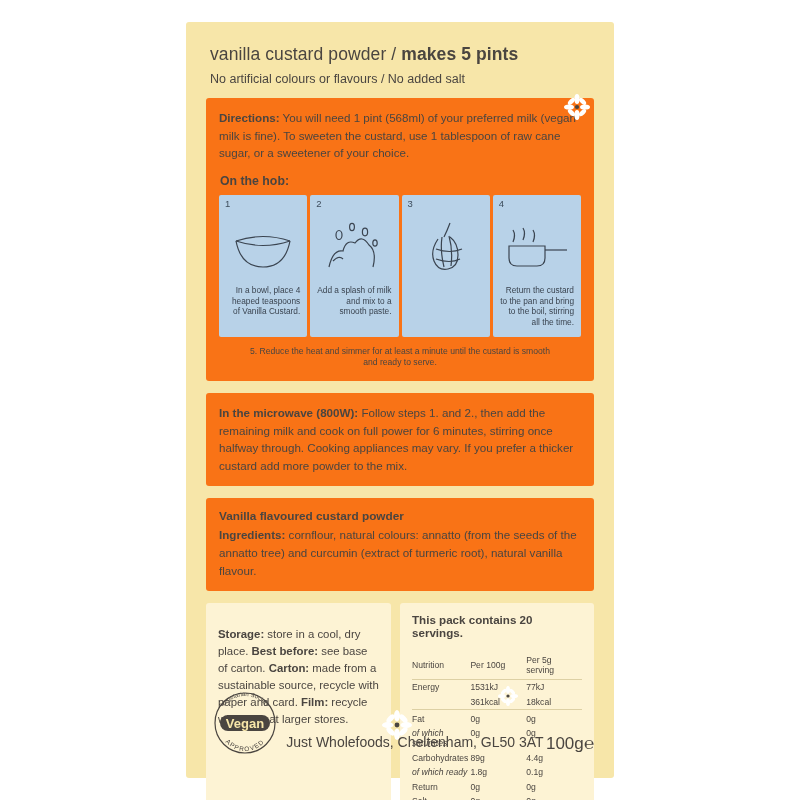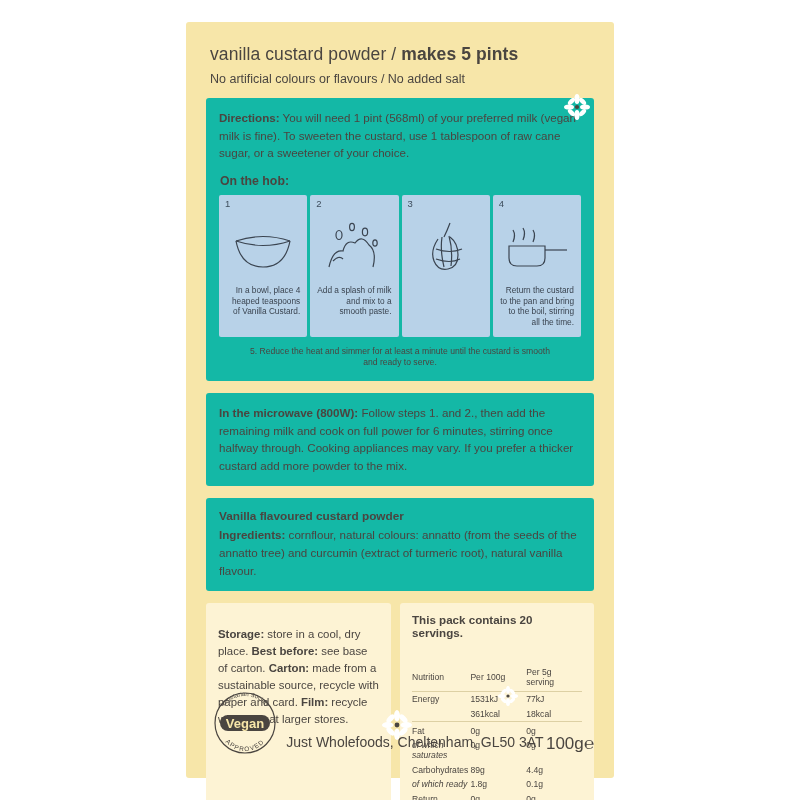--- a/index.html
+++ b/index.html
@@ -39,21 +39,21 @@
   }
   .headline .bold { font-weight: bold; }
   .subhead {
     font-size: 12.5px;
     color: #4a4540;
     margin: 7px 0 0 4px;
   }
 
   
   .panel {
-    background: #14b8a6;
+    background: #f97316;
     border-radius: 3px;
     padding: 11px 13px 12px 13px;
     color: #4a4540;
     margin-top: 12px;
   }
   .panel p { margin: 0; }
   .body-text {
     font-size: 11.6px;
     line-height: 1.52;
   }
@@ -131,21 +131,21 @@
   .nutrition {
     background: #fdf3d4;
     border-radius: 3px;
     flex: 1;
     padding: 10px 12px 8px 12px;
     color: #4a4540;
   }
   .pack-servings {
     font-size: 11.6px;
     font-weight: bold;
-    margin-bottom: 26px;
+    margin-bottom: 14px;
   }
   table.nut {
     width: 100%;
     border-collapse: collapse;
     font-size: 8.6px;
   }
   table.nut th {
     font-weight: normal;
     text-align: left;
     padding: 2px 2px 4px 0;

